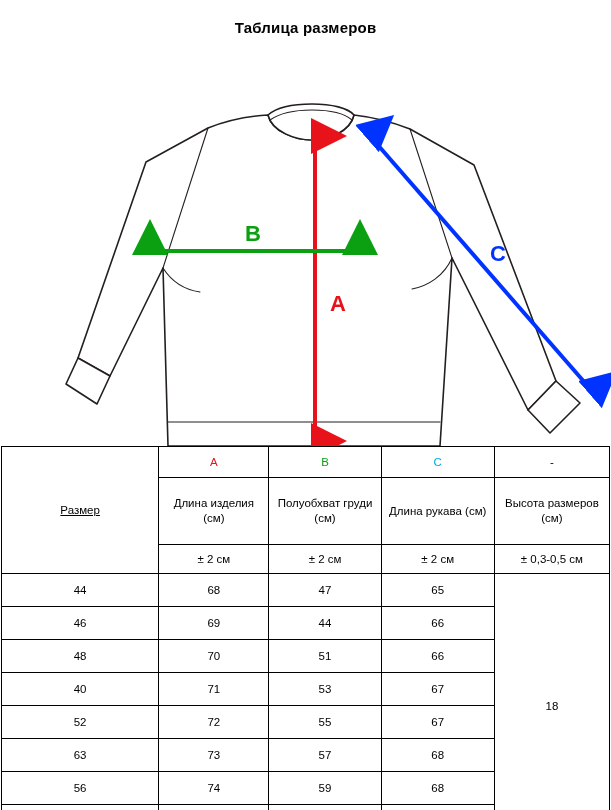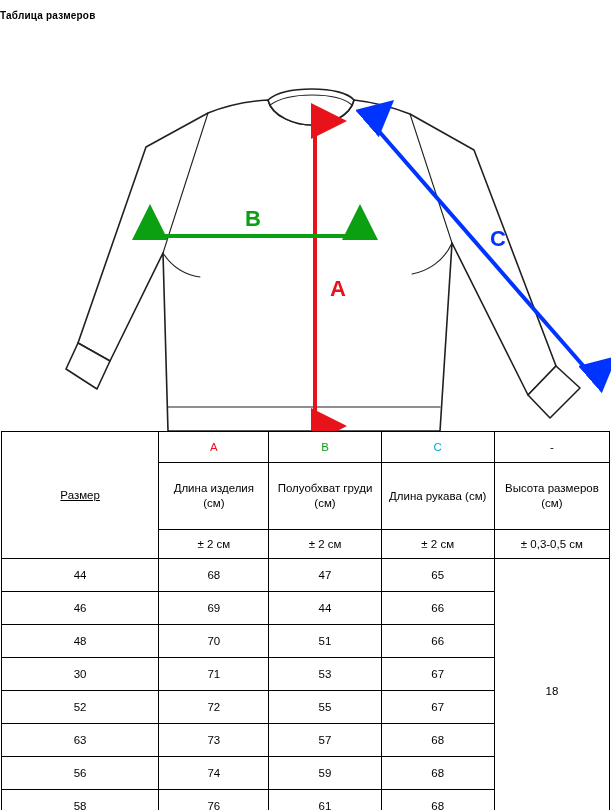--- a/index.html
+++ b/index.html
@@ -13,23 +13,24 @@
     font-family: "Liberation Sans", sans-serif;
     color: #000000;
     overflow: hidden;
   }
   .page {
     position: relative;
     width: 611px;
     height: 810px;
   }
   .title {
-    font-size: 10px;
+    text-align: center;
+    font-size: 15px;
     font-weight: bold;
-    padding-top: 10px;
+    padding-top: 19px;
     letter-spacing: 0.2px;
   }
   .illustration {
     position: relative;
     width: 611px;
     height: 410px;
   }
   .illustration svg {
     display: block;
   }
@@ -204,21 +205,21 @@
         <td class="row-cell">44</td>
         <td class="row-cell">66</td>
       </tr>
       <tr>
         <td class="row-cell">48</td>
         <td class="row-cell">70</td>
         <td class="row-cell">51</td>
         <td class="row-cell">66</td>
       </tr>
       <tr>
-        <td class="row-cell">30</td>
+        <td class="row-cell">40</td>
         <td class="row-cell">71</td>
         <td class="row-cell">53</td>
         <td class="row-cell">67</td>
       </tr>
       <tr>
         <td class="row-cell">52</td>
         <td class="row-cell">72</td>
         <td class="row-cell">55</td>
         <td class="row-cell">67</td>
       </tr>

